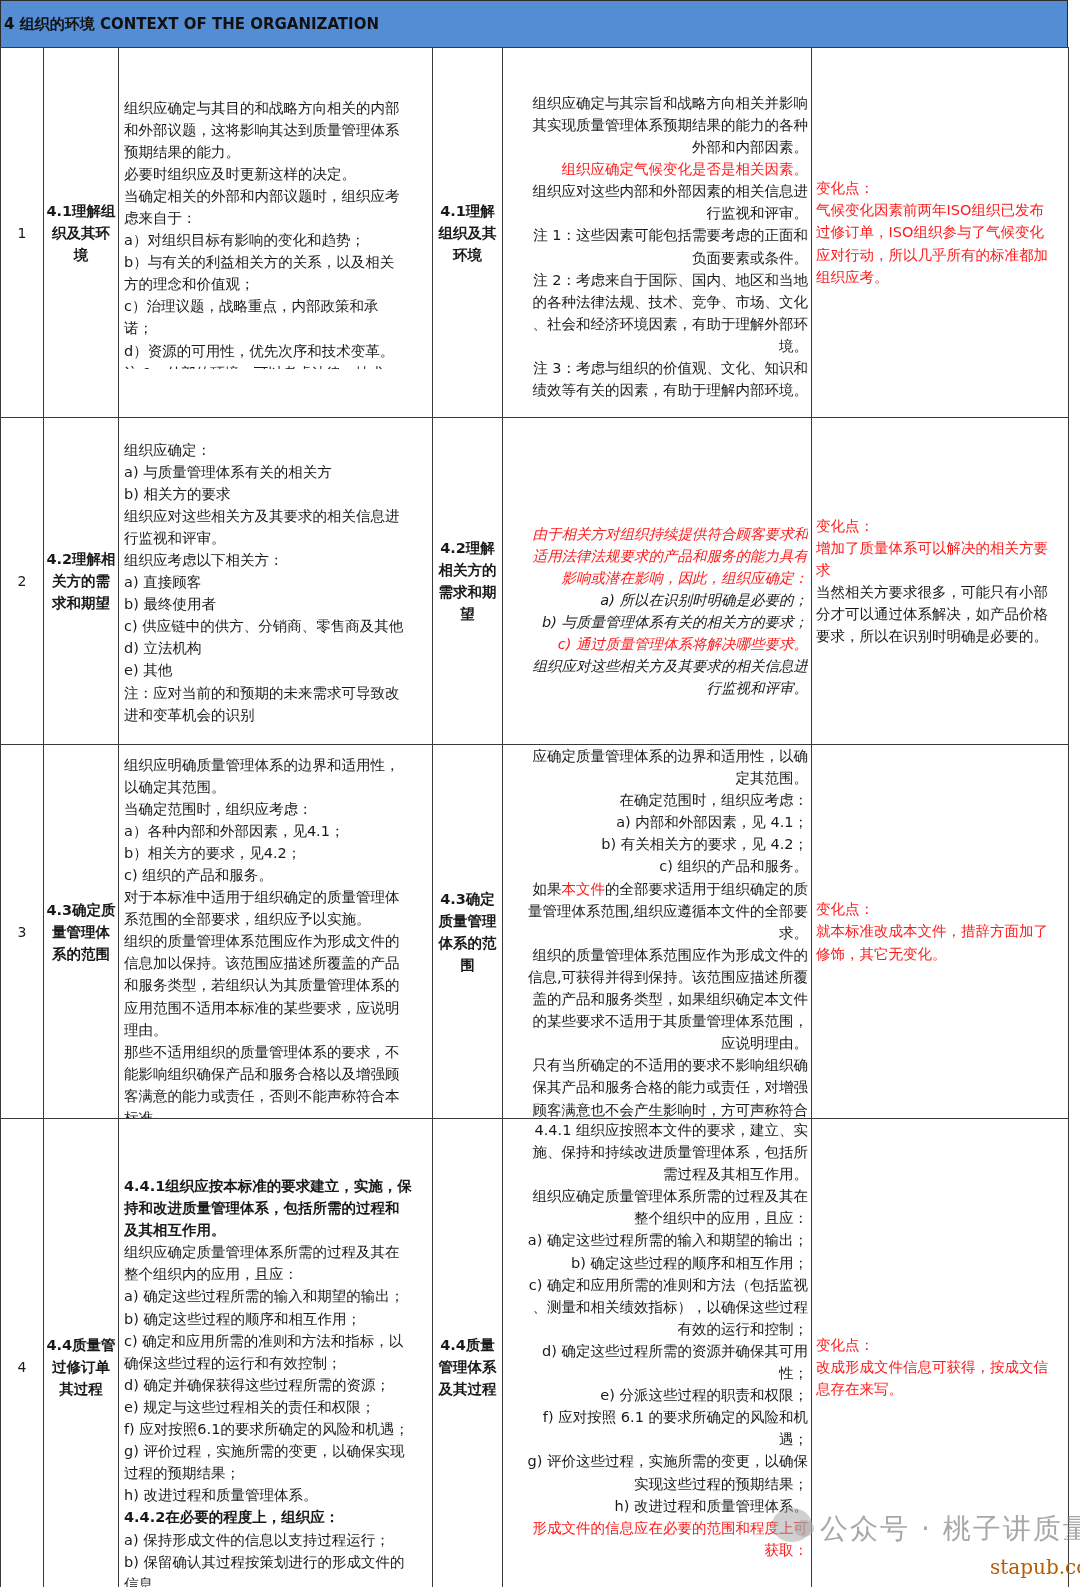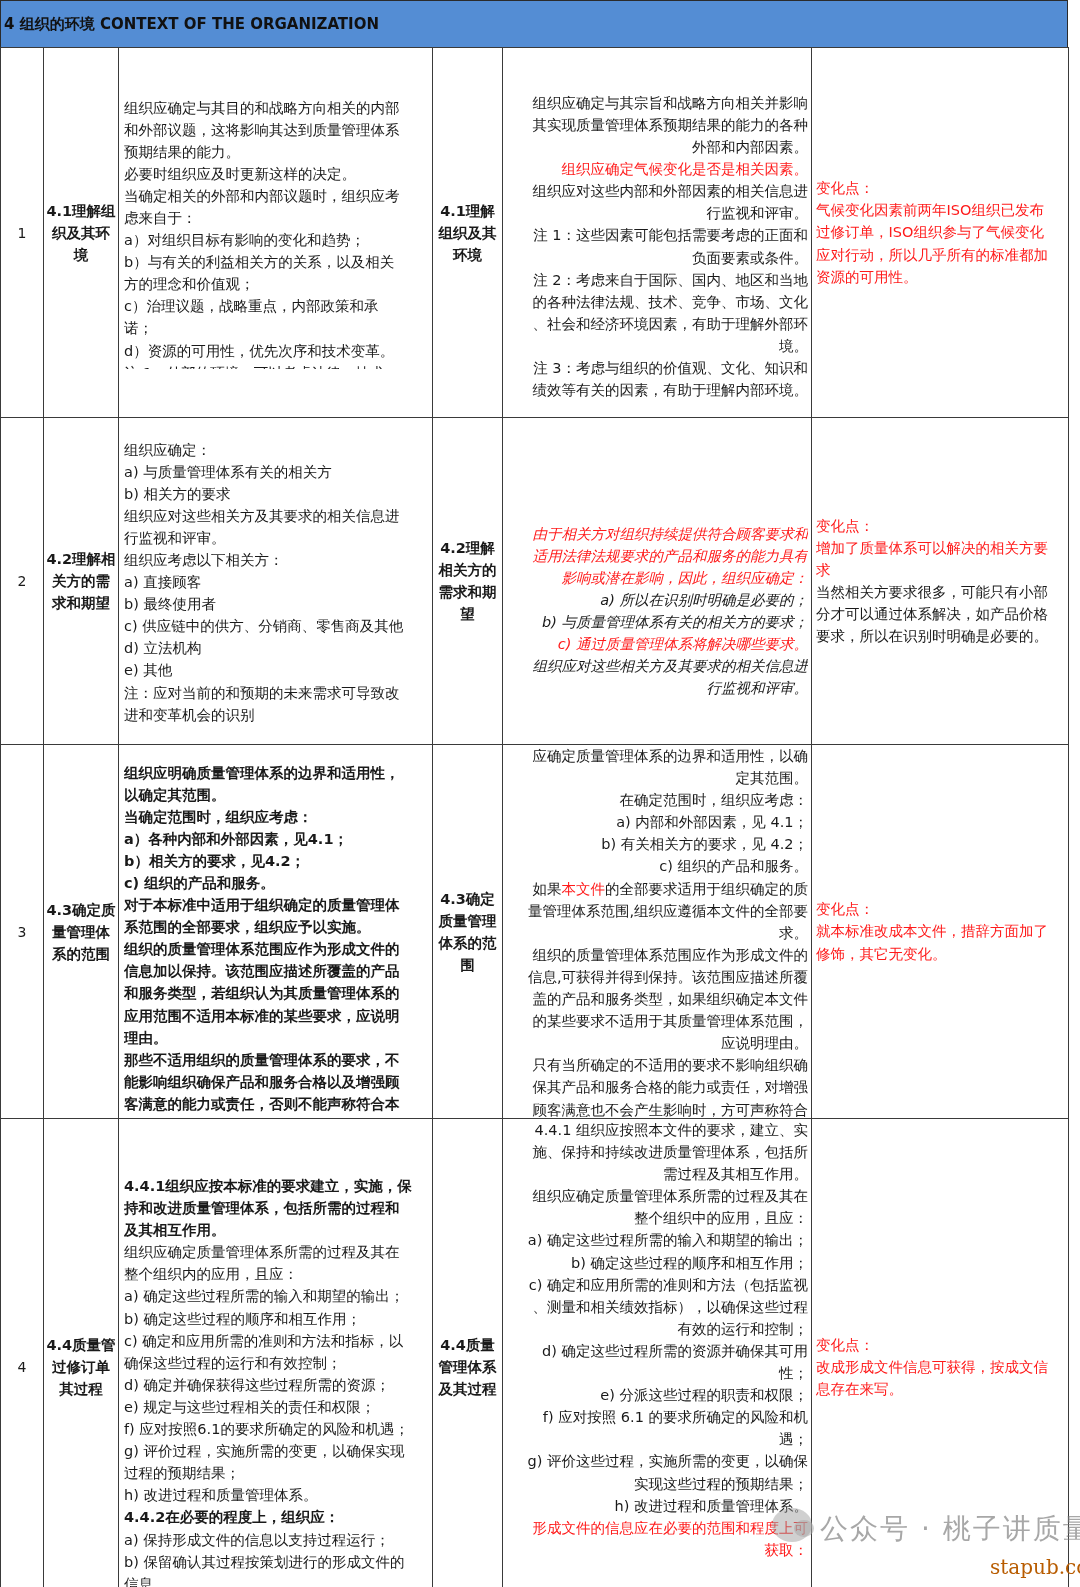--- a/index.html
+++ b/index.html
@@ -107,21 +107,21 @@
               <span class="line">境。</span>
               <span class="line">注 3：考虑与组织的价值观、文化、知识和</span>
               <span class="line">绩效等有关的因素，有助于理解内部环境。</span>
             </div>
           </td>
           <td class="c-chg">
             <span class="line red">变化点：</span>
             <span class="line red">气候变化因素前两年ISO组织已发布</span>
             <span class="line red">过修订单，ISO组织参与了气候变化</span>
             <span class="line red">应对行动，所以几乎所有的标准都加</span>
-            <span class="line red">资源的可用性。</span>
+            <span class="line red">组织应考。</span>
           </td>
         </tr>
         <tr style="height: 327px;">
           <td class="c-no">2</td>
           <td class="c-title">
             <span class="line">4.2理解相</span>
             <span class="line">关方的需</span>
             <span class="line">求和期望</span>
           </td>
           <td class="c-old">
@@ -169,21 +169,21 @@
           </td>
         </tr>
         <tr style="height: 374px;">
           <td class="c-no">3</td>
           <td class="c-title">
             <span class="line">4.3确定质</span>
             <span class="line">量管理体</span>
             <span class="line">系的范围</span>
           </td>
           <td class="c-old">
-            <div style="height: 372px; overflow: hidden; padding-top: 16px; font-weight: bold;">
+            <div style="height: 372px; overflow: hidden; padding-top: 8px;">
               <span class="line">组织应明确质量管理体系的边界和适用性，</span>
               <span class="line">以确定其范围。</span>
               <span class="line">当确定范围时，组织应考虑：</span>
               <span class="line">a）各种内部和外部因素，见4.1；</span>
               <span class="line">b）相关方的要求，见4.2；</span>
               <span class="line">c) 组织的产品和服务。</span>
               <span class="line">对于本标准中适用于组织确定的质量管理体</span>
               <span class="line">系范围的全部要求，组织应予以实施。</span>
               <span class="line">组织的质量管理体系范围应作为形成文件的</span>
               <span class="line">信息加以保持。该范围应描述所覆盖的产品</span>

